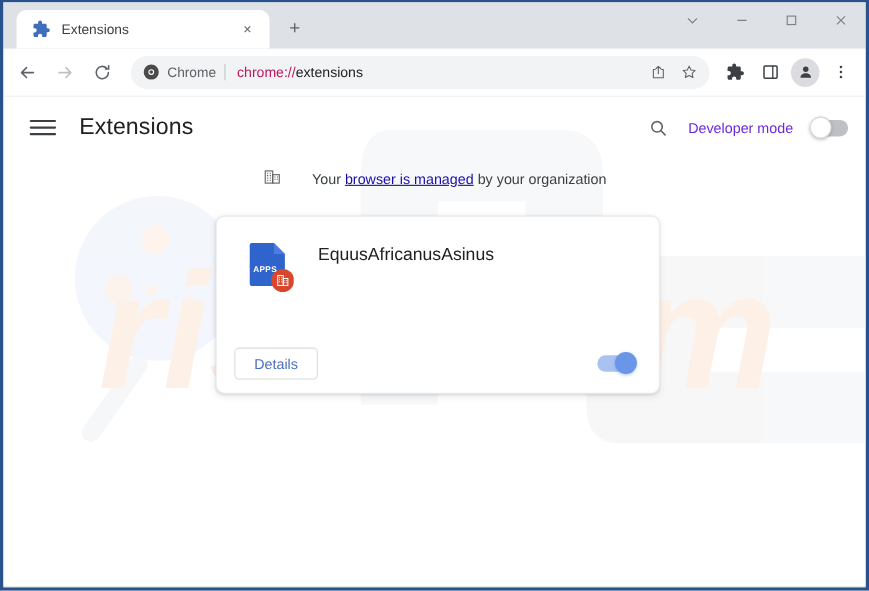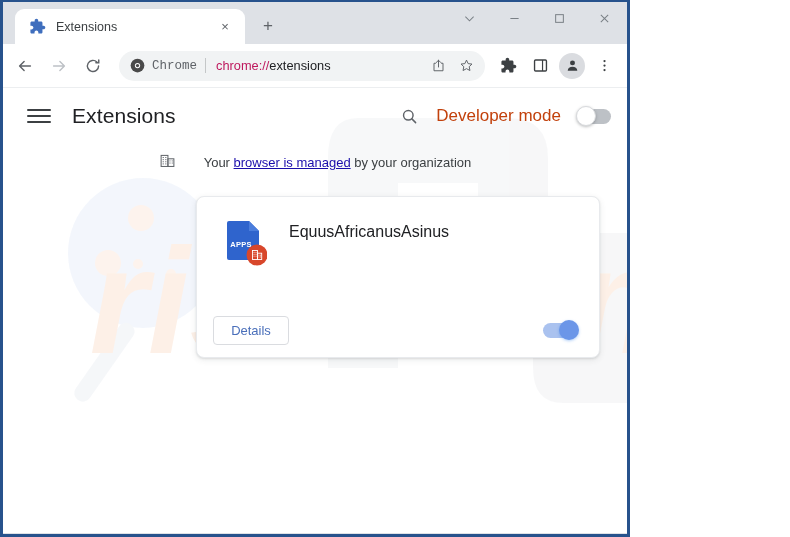--- a/index.html
+++ b/index.html
@@ -6,21 +6,21 @@
   html, body {
     width: 790px; height: 537px;
     font-family: "Liberation Sans", sans-serif;
     overflow: hidden;
     background: #ffffff;
   }
 
   
   .window {
     position: relative;
-    width: 630px; height: 537px;
+    width: 790px; height: 537px;
     background: #dee1e6;
     border: 3px solid #27528c;
     border-top-width: 2px;
     overflow: hidden;
   }
 
   
   .tabstrip {
     position: relative;
     height: 42px;
@@ -89,21 +89,21 @@
     height: 30px;
     background: #f1f3f4;
     border-radius: 16px;
     display: flex; align-items: center;
     padding: 0 6px 0 11px;
     margin: 0 6px 0 8px;
     gap: 8px;
     min-width: 0;
   }
   .chrome-chip { display: flex; align-items: center; gap: 7px; flex: none; }
-  .chrome-chip-label { font-size: 12.5px; color: #5f6368; font-family: Liberation Mono, monospace; }
+  .chrome-chip-label { font-size: 12.5px; color: #5f6368; }
   .omni-divider { width: 1px; height: 15px; background: #c4c7c8; flex: none; }
   .omni-url {
     flex: 1 1 auto; font-size: 12.8px; color: #202124;
     white-space: nowrap; overflow: hidden;
     padding-left: 2px;
   }
   .omni-url .scheme { color: #be185d; }
   .omni-actions { display: flex; align-items: center; gap: 2px; flex: none; }
   .omni-icon {
     width: 26px; height: 26px;
@@ -146,21 +146,21 @@
   .hamburger i { display: block; height: 2px; background: #3c4043; border-radius: 1px; }
   .ext-title {
     font-size: 21px; color: #202124;
     margin-left: 21px; letter-spacing: .1px;
   }
   .header-right {
     margin-left: auto;
     display: flex; align-items: center; gap: 16px;
   }
   .search-icon-btn { width: 22px; height: 22px; display:flex; align-items:center; justify-content:center; color:#5f6368; }
-  .devmode-label { font-size: 17px; color: #c2410c; }
+  .devmode-label { font-size: 13px; color: #6d28d9; }
   .switch {
     position: relative;
     width: 34px; height: 15px;
     border-radius: 8px;
     background: #bdc1c6;
     flex: none;
   }
   .switch .knob {
     position: absolute; top: -3px; left: -1px;
     width: 20px; height: 20px; border-radius: 50%;

